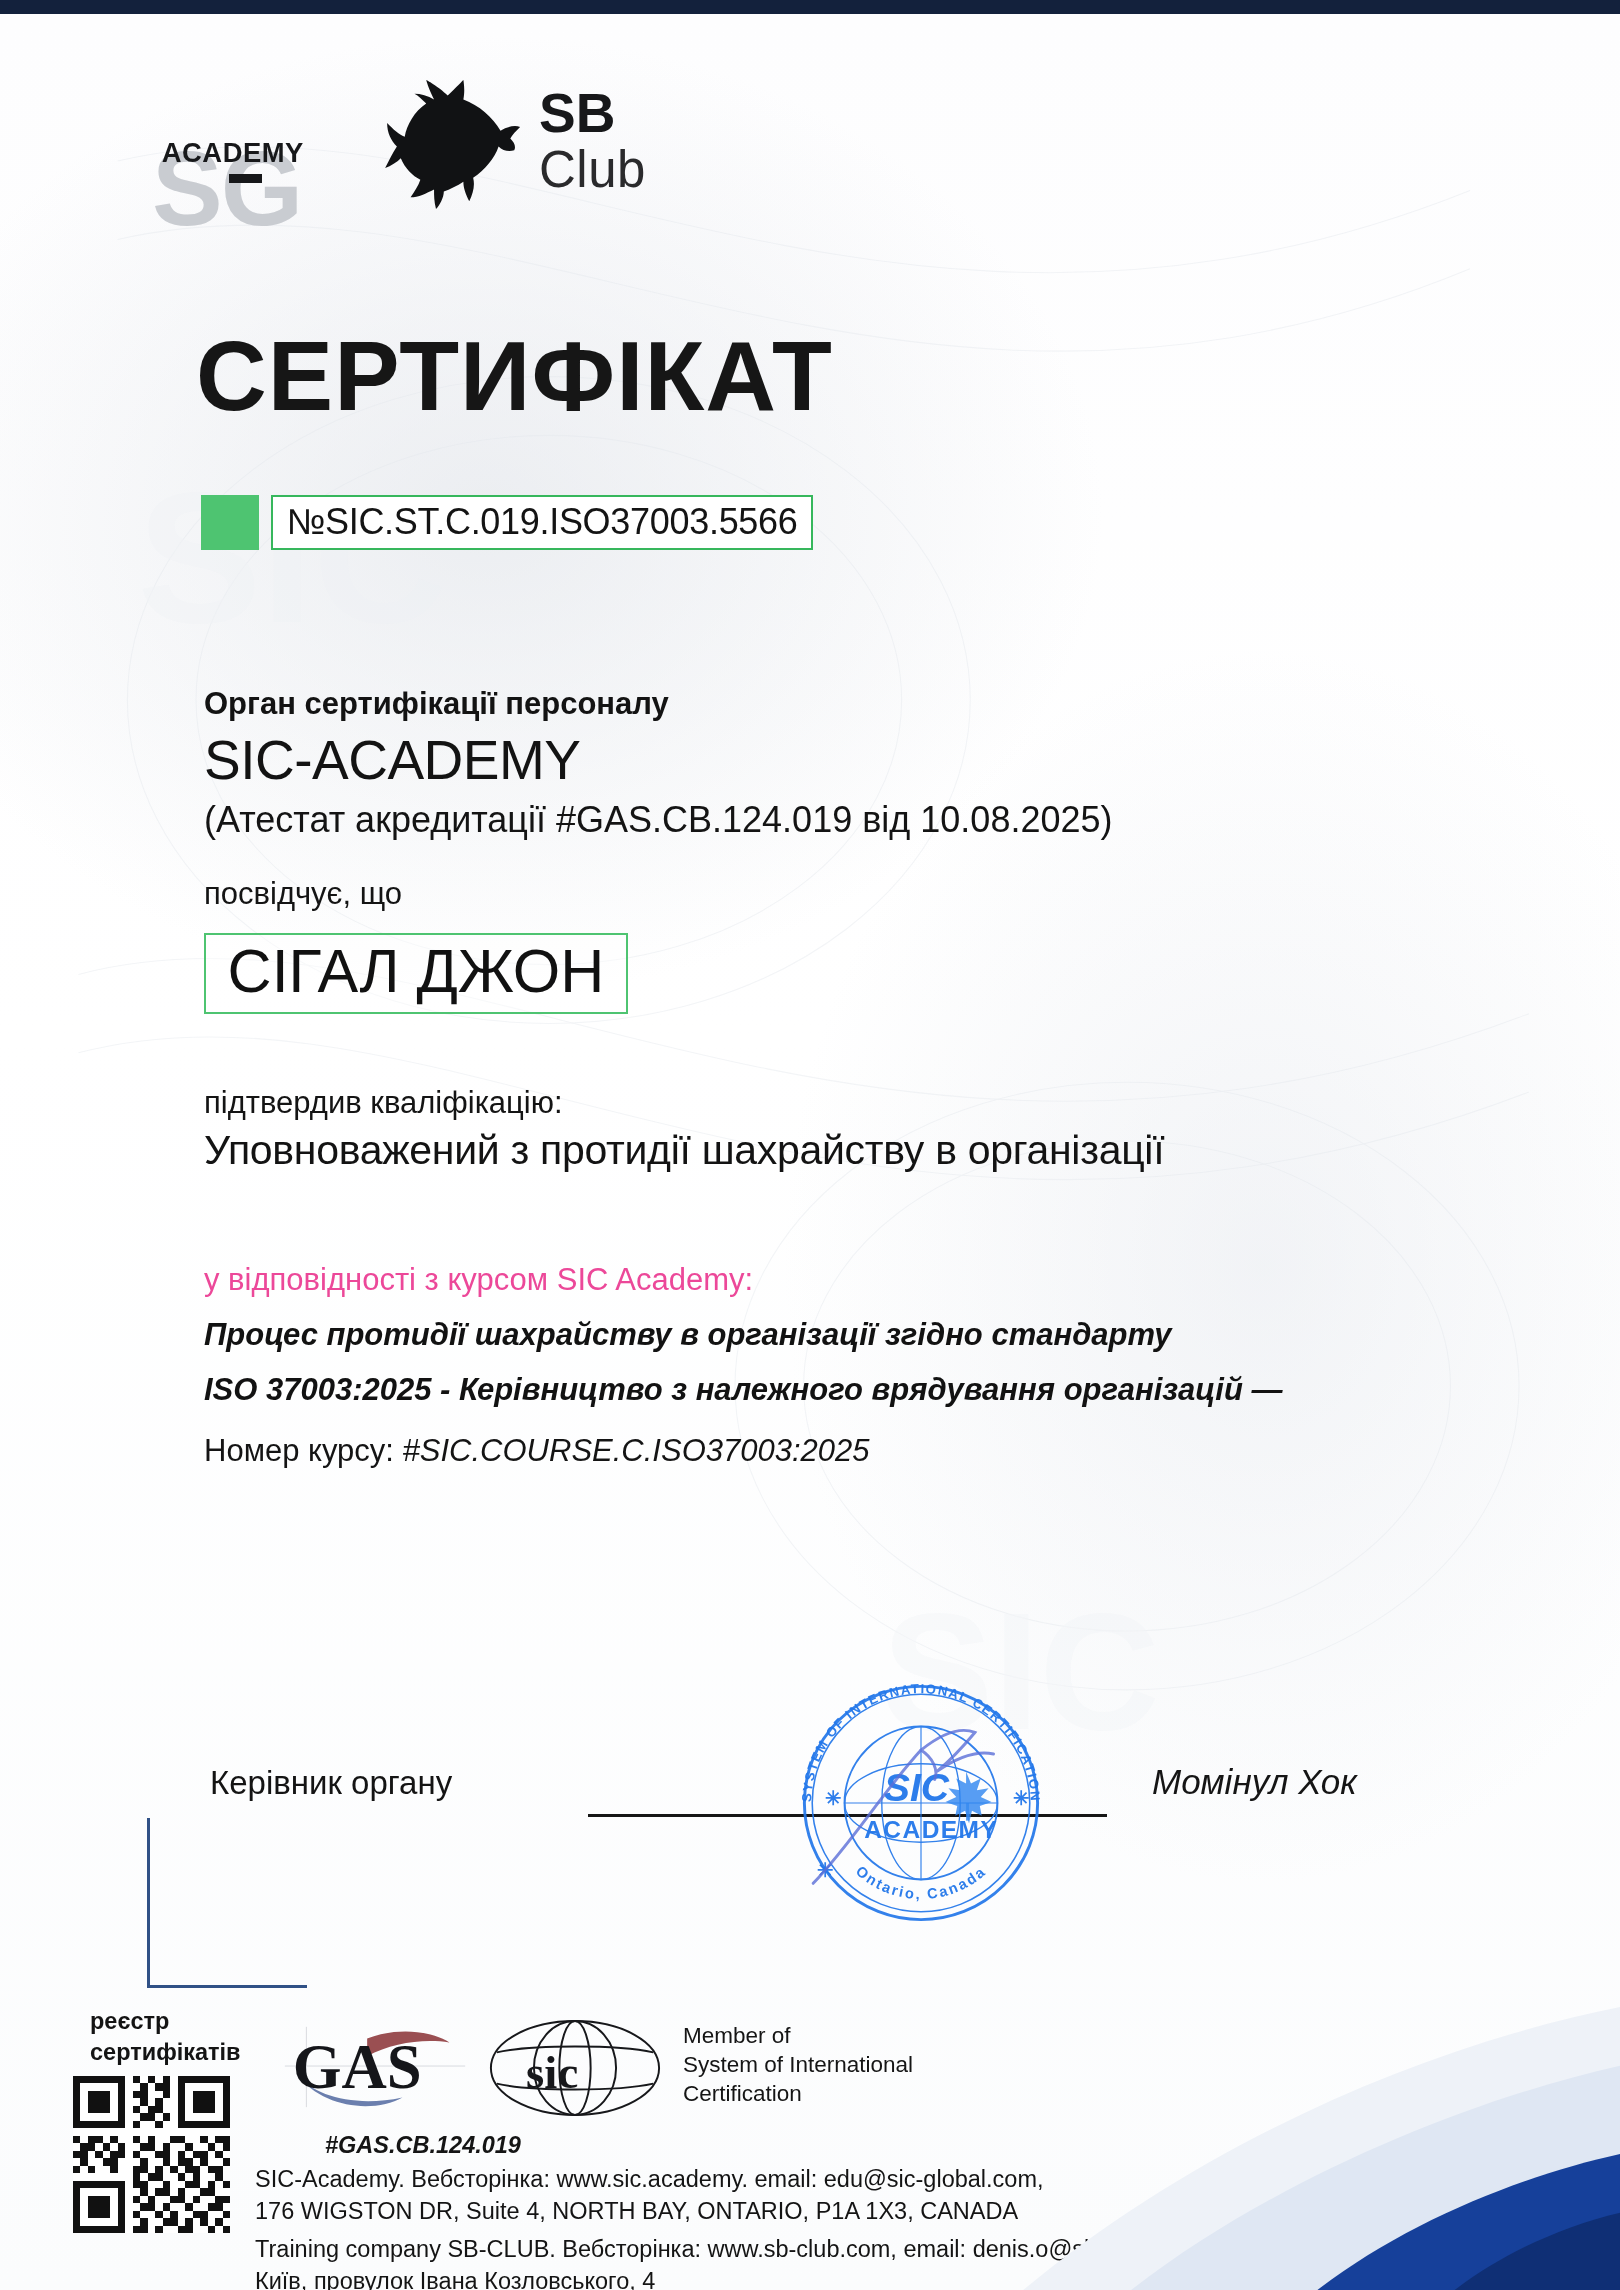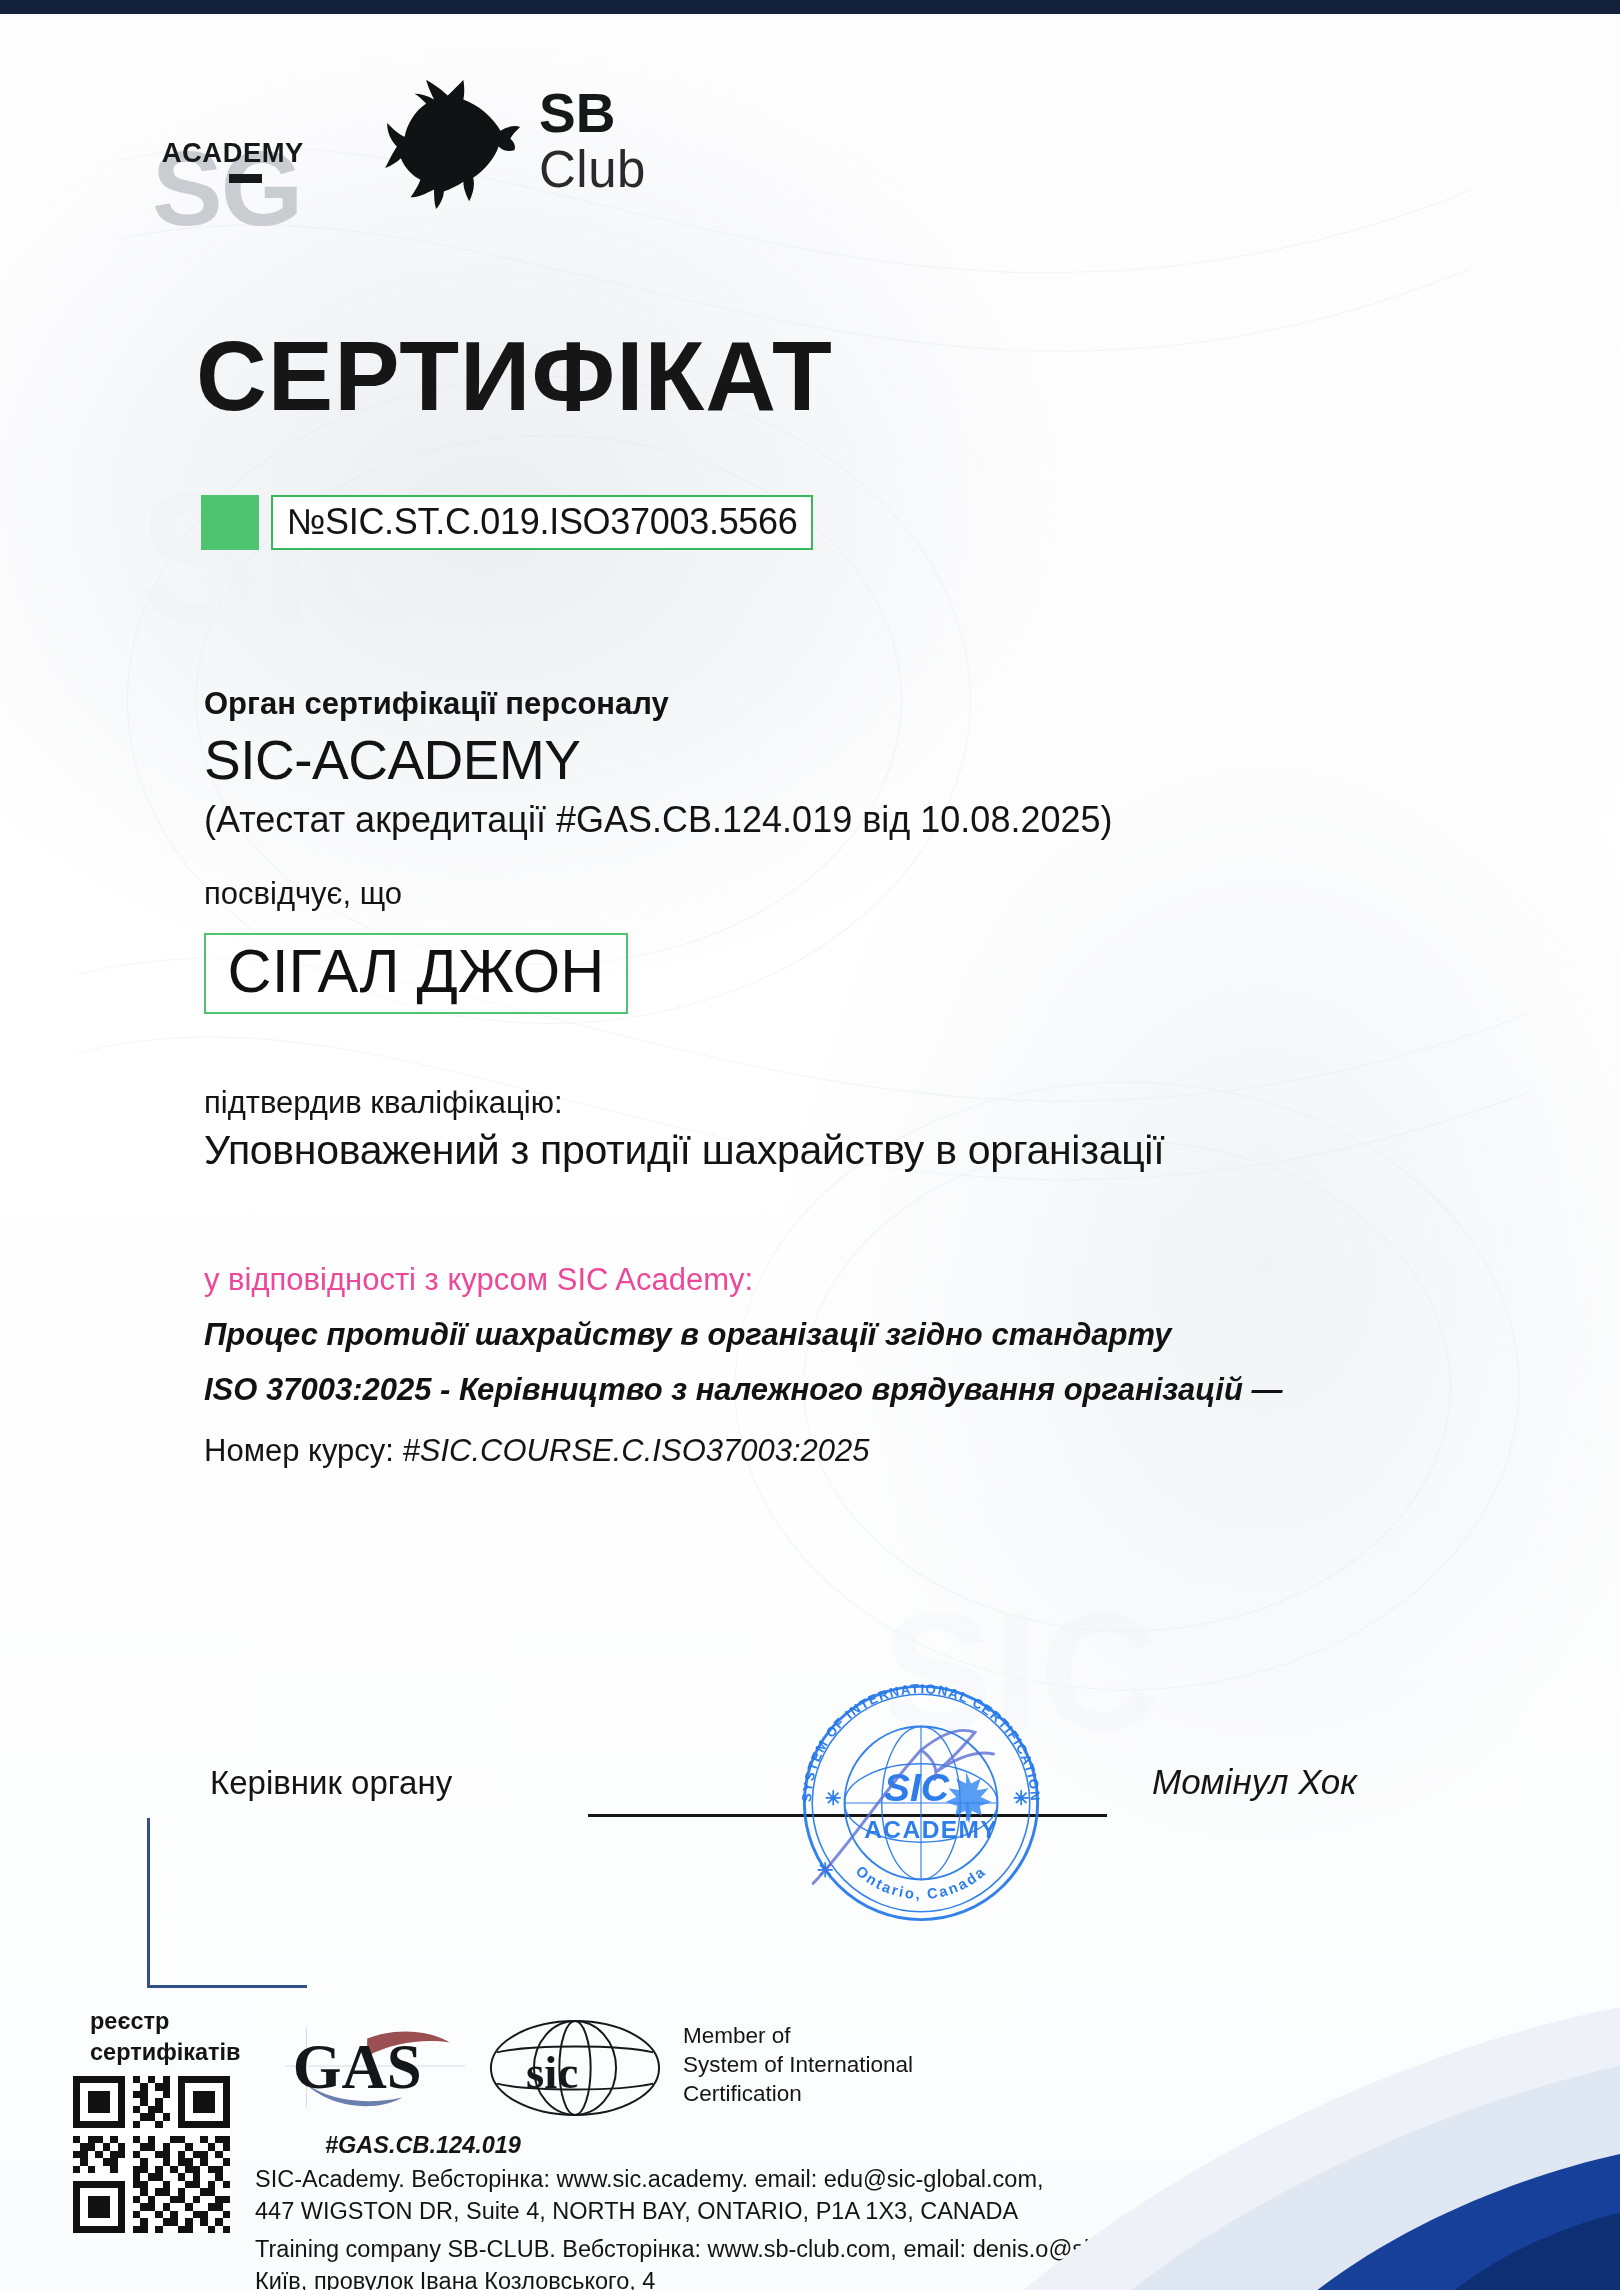--- a/index.html
+++ b/index.html
@@ -584,21 +584,21 @@
 
     <div class="member-text">
       <div>Member of</div>
       <div>System of International</div>
       <div>Certification</div>
     </div>
   </div>
 
   <div class="addr-block-1">
     <div>SIC-Academy. Вебсторінка: www.sic.academy. email: edu@sic-global.com,</div>
-    <div>447 WIGSTON DR, Suite 4, NORTH BAY, ONTARIO, P1A 1X3, CANADA</div>
+    <div>176 WIGSTON DR, Suite 4, NORTH BAY, ONTARIO, P1A 1X3, CANADA</div>
   </div>
   <div class="addr-block-2">
     <div>Training company SB-CLUB. Вебсторінка: www.sb-club.com, email: denis.o@sb-club.com,</div>
     <div>Київ, провулок Івана Козловського, 4</div>
   </div>
 
   <svg class="blue-swoosh" viewBox="0 0 760 290" preserveAspectRatio="none">
     <path d="M760,0 C560,40 330,140 150,290 L760,290 Z" fill="#eef2f8"></path>
     <path d="M760,60 C600,96 400,180 260,290 L760,290 Z" fill="#dfe7f3"></path>
     <path d="M760,150 C660,172 540,220 450,290 L760,290 Z" fill="#16409a"></path>

